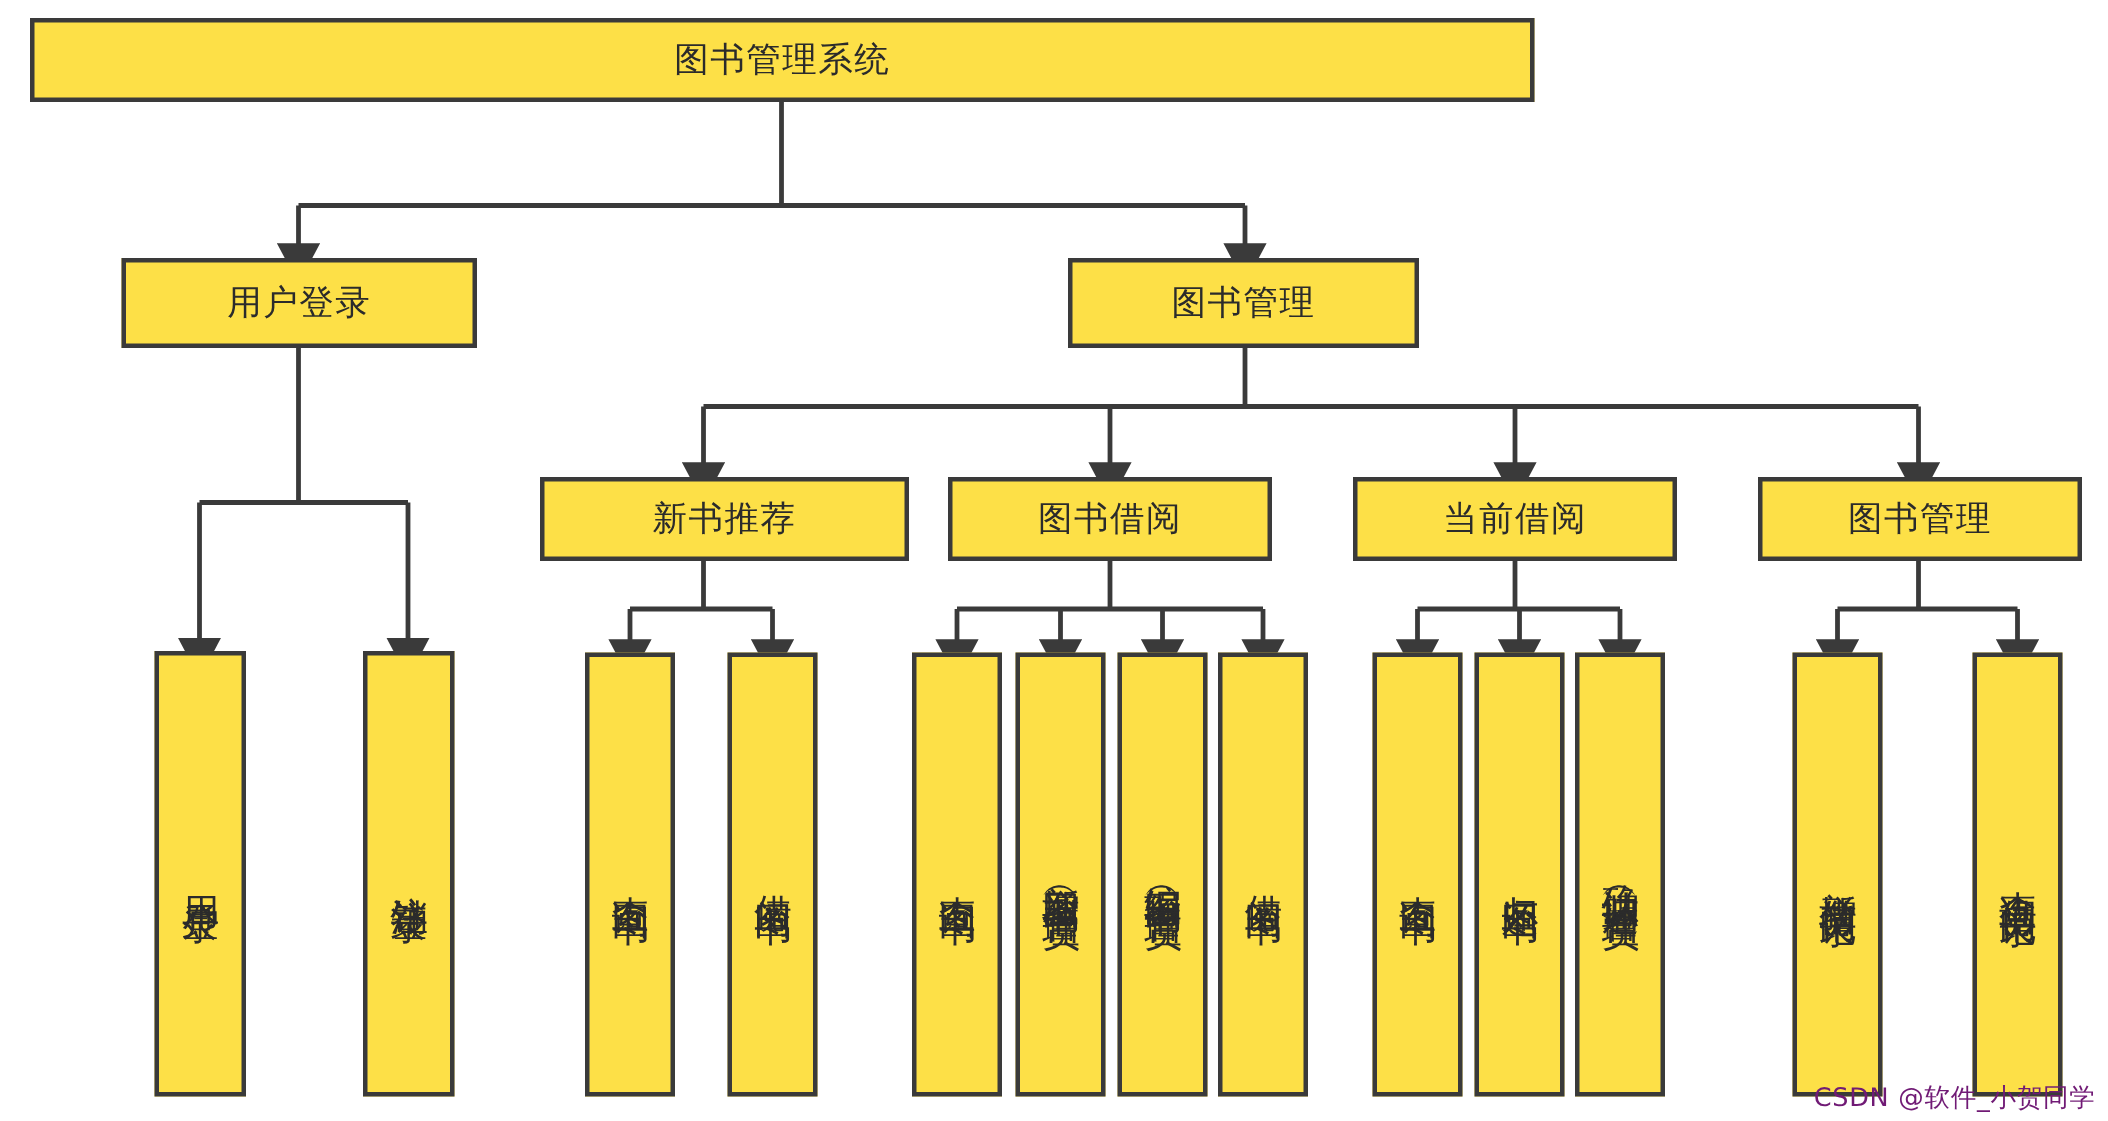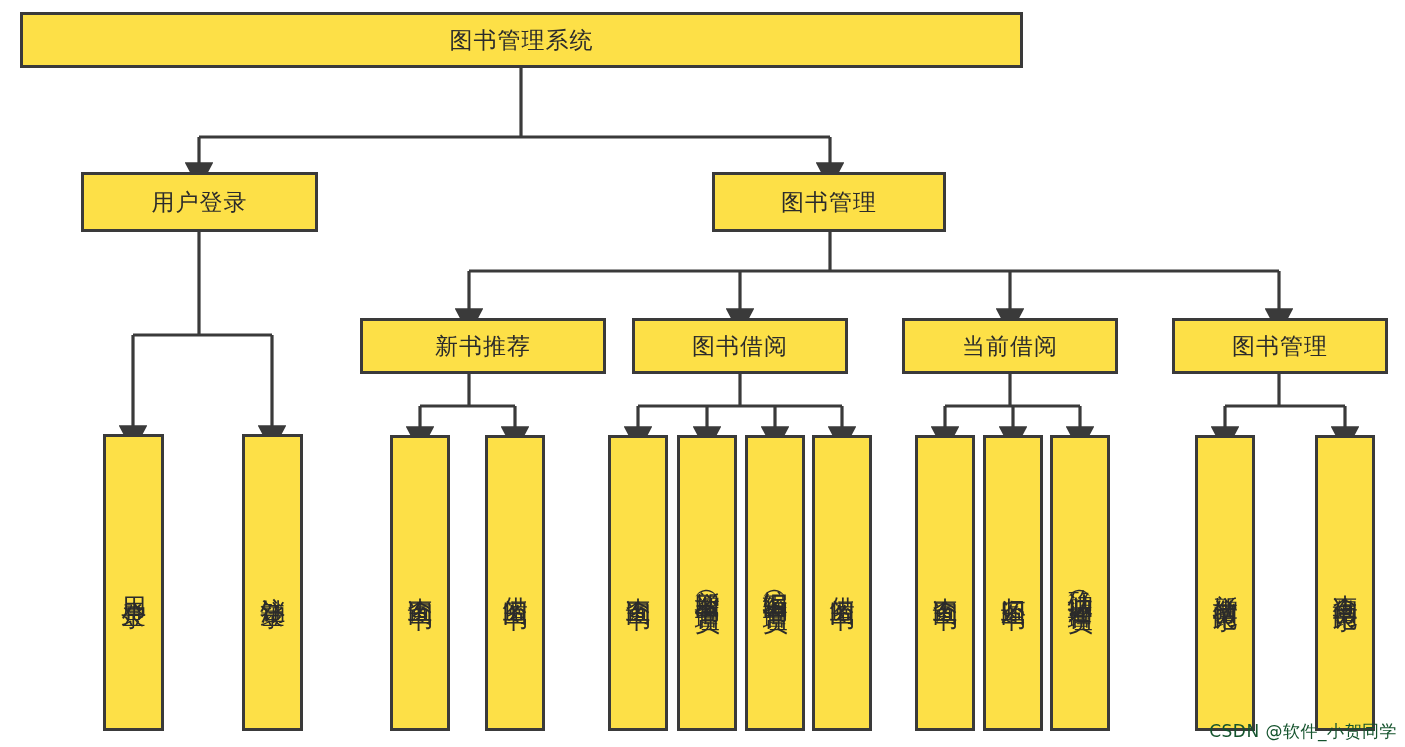--- a/index.html
+++ b/index.html
@@ -54,21 +54,21 @@
     writing-mode: vertical-rl;
     text-orientation: upright;
     display: block;
     max-height: 100%;
   }
   .watermark {
     position: absolute;
     right: 8px;
     bottom: 4px;
     font-size: 17px;
-    color: #14532d;
+    color: #701a75;
     letter-spacing: 0.5px;
     white-space: nowrap;
     z-index: 3;
     font-family: "DejaVu Sans", "Liberation Sans", sans-serif;
   }
 </style>
 </head>
 <body>
 
 <div id="canvas">

